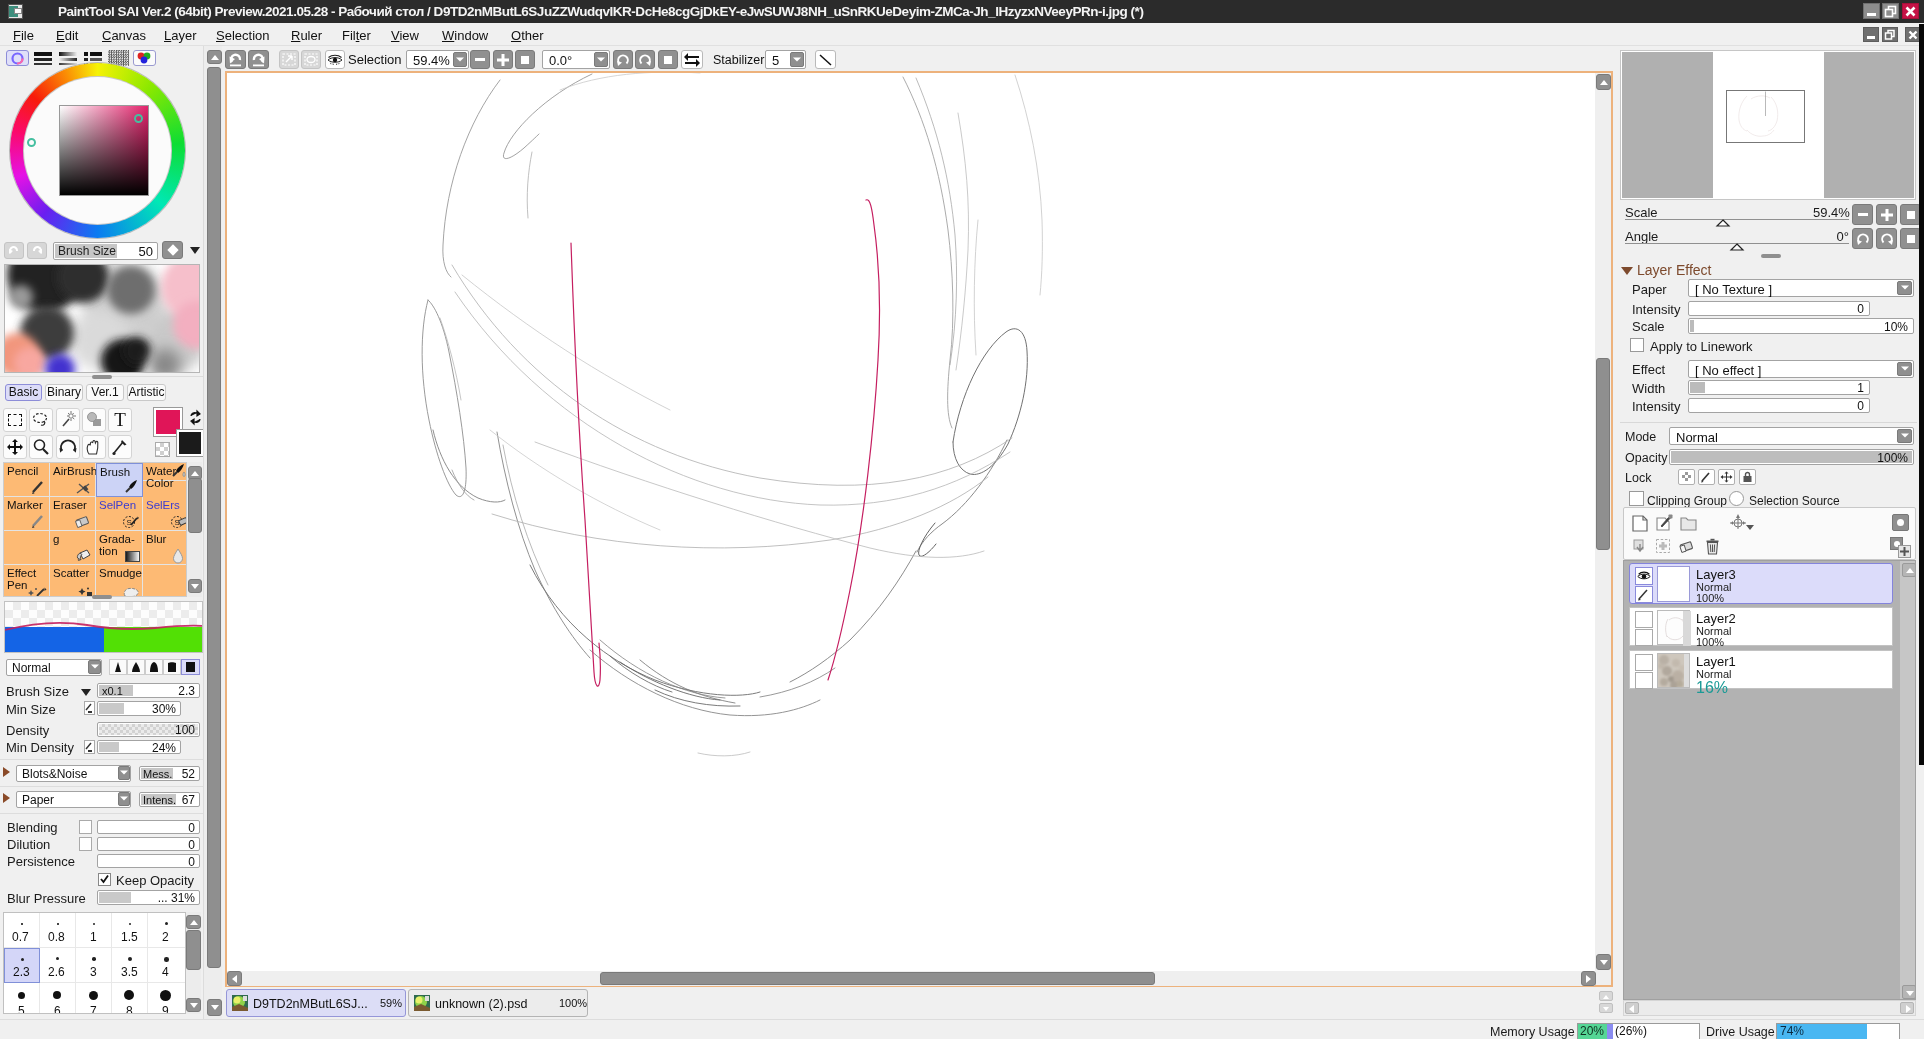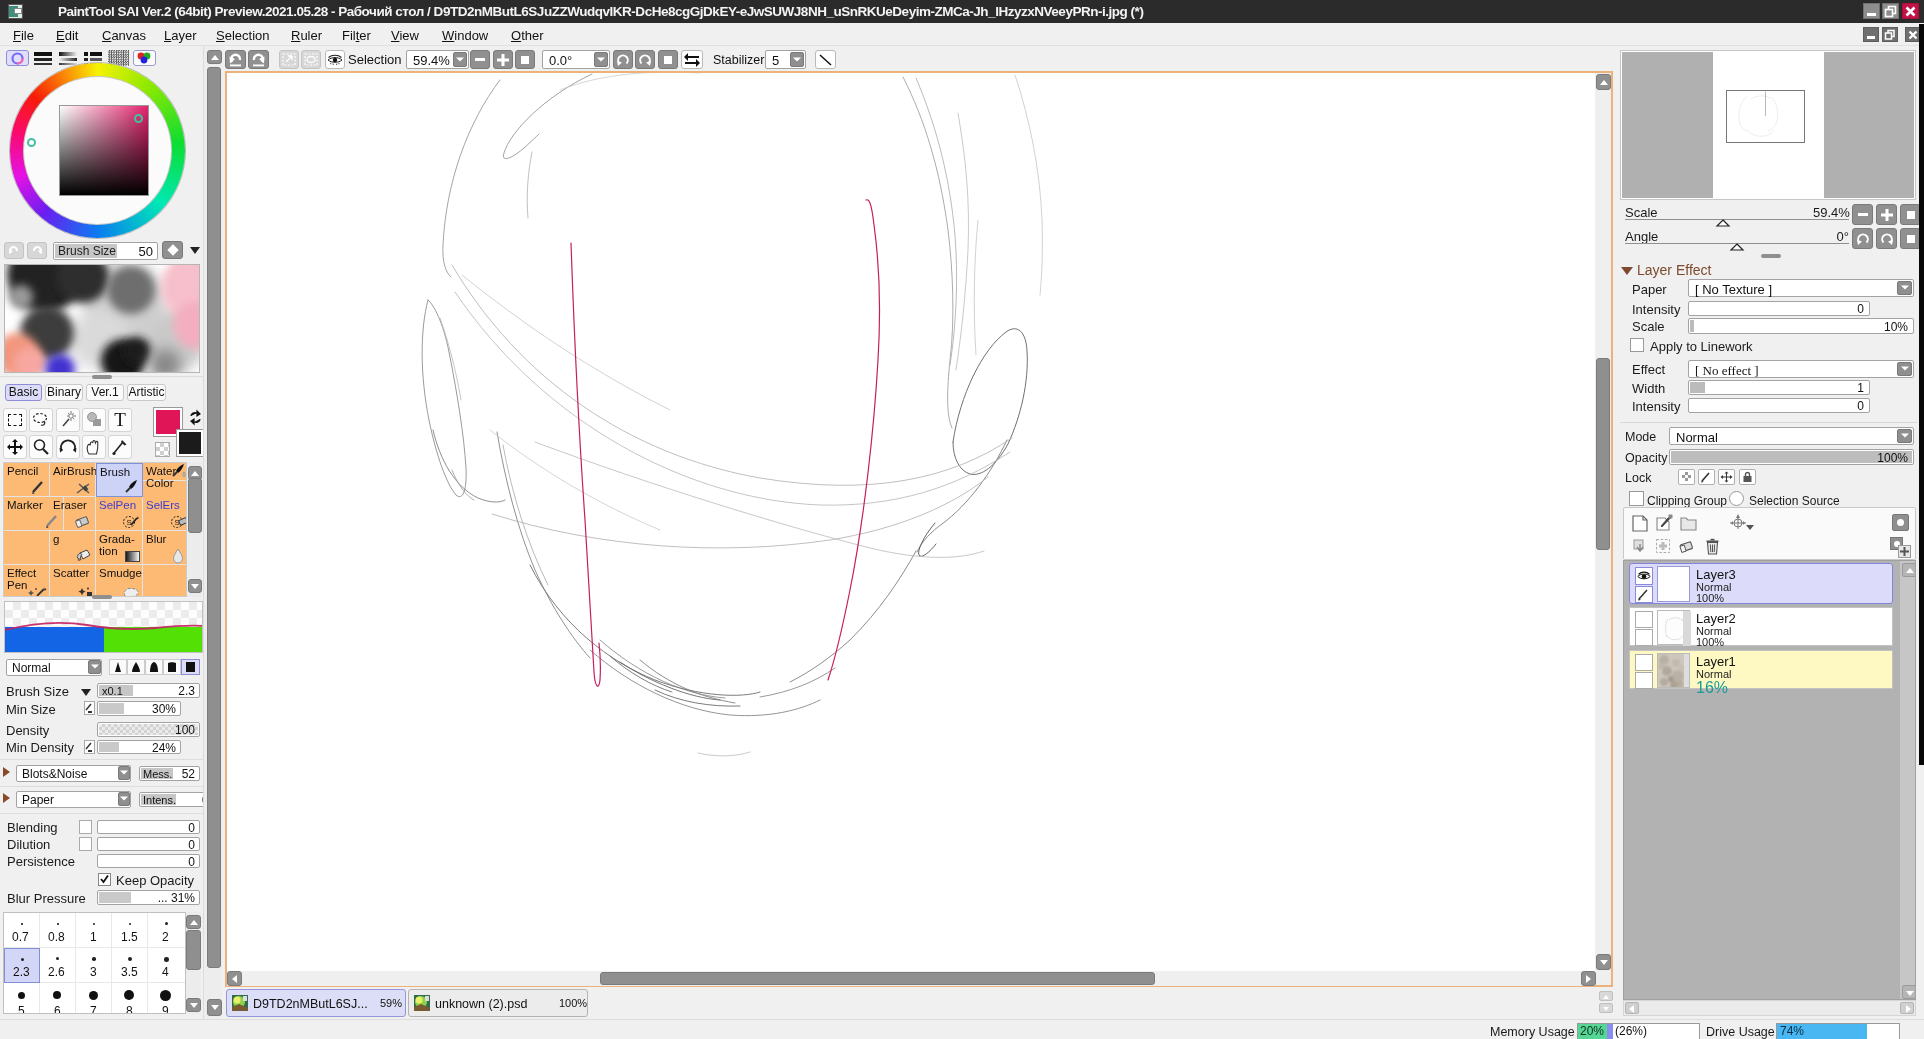--- a/index.html
+++ b/index.html
@@ -261,21 +261,21 @@
         </svg>
       </div>
     <div class="abs" style="left:139px;top:0;width:45px;height:18px;border-bottom:1px solid #e4e4e4;">
         <span class="abs" style="left:3px;top:2px;">Water<br>Color</span>
       <svg width="18" height="18" style="right:0px;bottom:1px;left:auto;">
           <line x1="3" y1="15" x2="7" y2="11" stroke="#333" stroke-width="2"></line>
           <path d="M6 10 C8 6 11 4 14 3 C13 6 11 10 8 12 Z" fill="#111"></path>
           <path d="M14 11 C15.5 13 15.5 15 14 15.7 C12.5 15 12.5 13 14 11 Z" fill="#ccc" stroke="#888" stroke-width="0.8"></path>
         </svg>
       </div>
-    <div class="abs" style="left:0;top:34px;width:60px;height:34px;border-right:1px solid #e4e4e4;border-bottom:1px solid #e4e4e4;">
+    <div class="abs" style="left:0;top:34px;width:46px;height:34px;border-right:1px solid #e4e4e4;border-bottom:1px solid #e4e4e4;">
         <span class="abs" style="left:3px;top:2px;">Marker</span>
       <svg width="17" height="17" style="right:2px;bottom:1px;left:auto;">
           <line x1="3" y1="14" x2="12" y2="4" stroke="#888" stroke-width="2.6"></line>
           <path d="M2 16 L4.5 15.5 L3 13.5 Z" fill="#333"></path>
         </svg>
       </div>
     <div class="abs" style="left:46px;top:34px;width:46px;height:34px;border-right:1px solid #e4e4e4;border-bottom:1px solid #e4e4e4;">
         <span class="abs" style="left:3px;top:2px;">Eraser</span>
       <svg width="18" height="15" style="right:2px;bottom:1px;left:auto;">
           <rect x="2" y="4" width="11" height="7" rx="1" transform="rotate(-20 8 8)" fill="#c9c9c9" stroke="#555" stroke-width="1"></rect>
@@ -444,21 +444,21 @@
   <div class="inp" style="left:139px;top:720px;width:61px;height:15px;">
     <div class="abs" style="left:1px;top:1px;width:32px;height:11px;background:#c6c6c6;font-size:11px;padding-left:2px;">Mess.</div>
     <div class="abs" style="right:4px;top:0px;font-size:12px;">52</div>
   </div>
   <div class="abs" style="left:0;top:740px;width:203px;height:1px;background:#ddd;"></div>
   <div class="abs tri-r" style="left:3px;top:747px;"></div>
   <div class="inp" style="left:16px;top:745px;width:115px;height:17px;font-size:12px;">
       <span class="abs" style="left:5px;top:1px;">Paper</span>
     </div>
   <div class="ddbtn" style="left:118px;top:746px;width:12px;height:14px;"></div>
-  <div class="inp" style="left:139px;top:746px;width:81px;height:15px;">
+  <div class="inp" style="left:139px;top:746px;width:61px;height:15px;">
     <div class="abs" style="left:1px;top:1px;width:35px;height:11px;background:#c6c6c6;font-size:11px;padding-left:2px;">Intens.</div>
     <div class="abs" style="right:4px;top:0px;font-size:12px;">67</div>
   </div>
   <div class="abs" style="left:0;top:767px;width:203px;height:1px;background:#ddd;"></div>
 
   <div class="lbl" style="left:7px;top:774px;">Blending</div>
   <div class="abs" style="left:79px;top:774px;width:13px;height:14px;background:#fff;border:1px solid #aaa;"></div>
   <div class="inp" style="left:97px;top:774px;width:103px;height:14px;">
       <div class="abs" style="right:4px;top:0px;font-size:12px;">0</div>
     </div>
@@ -822,21 +822,21 @@
       <div class="abs" style="right:5px;top:0px;font-size:12px;">0</div>
     </div>
   <div class="lbl" style="left:19px;top:273px;">Scale</div>
   <div class="inp" style="left:75px;top:272px;width:226px;height:16px;">
       <div class="abs" style="left:1px;top:1px;width:4px;height:12px;background:#bbb;"></div>
       <div class="abs" style="right:5px;top:1px;font-size:12px;">10%</div>
     </div>
   <div class="abs" style="left:17px;top:292px;width:14px;height:14px;background:#fff;border:1px solid #999;"></div>
   <div class="lbl" style="left:37px;top:293px;">Apply to Linework</div>
   <div class="lbl" style="left:19px;top:316px;">Effect</div>
-  <div class="inp" style="left:75px;top:314px;width:226px;height:18px;font-family:Liberation Serif, serif;">
+  <div class="inp" style="left:75px;top:314px;width:226px;height:18px;">
       <span class="abs" style="left:6px;top:2px;font-size:13px;">[ No effect ]</span>
     </div>
   <div class="ddbtn" style="left:284px;top:316px;width:15px;height:14px;"></div>
   <div class="lbl" style="left:19px;top:335px;">Width</div>
   <div class="inp" style="left:75px;top:334px;width:182px;height:15px;">
       <div class="abs" style="left:1px;top:1px;width:15px;height:11px;background:#bbb;"></div>
       <div class="abs" style="right:5px;top:0px;font-size:12px;">1</div>
     </div>
   <div class="lbl" style="left:19px;top:353px;">Intensity</div>
   <div class="inp" style="left:75px;top:352px;width:182px;height:15px;">
@@ -971,21 +971,21 @@
               <path d="M11 9 C15 6 20 6 24 9"></path>
             </g>
             <rect x="25" y="0" width="8" height="35" fill="#d9d9d9"></rect>
           </svg>
       </div>
       <div class="abs" style="left:66px;top:3px;font-size:13px;color:#111;">Layer2</div>
       <div class="abs" style="left:66px;top:17px;font-size:11px;color:#222;">Normal</div>
       <div class="abs" style="left:66px;top:28px;font-size:11px;color:#222;">100%</div>
     </div>
 
-    <div class="abs" style="left:5px;top:89px;width:264px;height:39px;background:#fef9c3;border:1px solid #c2c2c2;">
+    <div class="abs" style="left:5px;top:89px;width:264px;height:39px;background:#ffffff;border:1px solid #c2c2c2;">
       <div class="abs" style="left:5px;top:3px;width:18px;height:17px;background:#fff;border:1px solid #aaa;"></div>
       <div class="abs" style="left:5px;top:21px;width:18px;height:17px;background:#fff;border:1px solid #aaa;"></div>
       <div class="abs" style="left:27px;top:2px;width:33px;height:35px;border:1px solid #bbb;overflow:hidden;">
         <svg width="33" height="35">
             <defs>
               <filter id="bl9" x="-50%" y="-50%" width="200%" height="200%">
                 <feGaussianBlur stdDeviation="1.3"></feGaussianBlur>
               </filter>
             </defs>
             <rect width="33" height="35" fill="#cec7bd"></rect>

